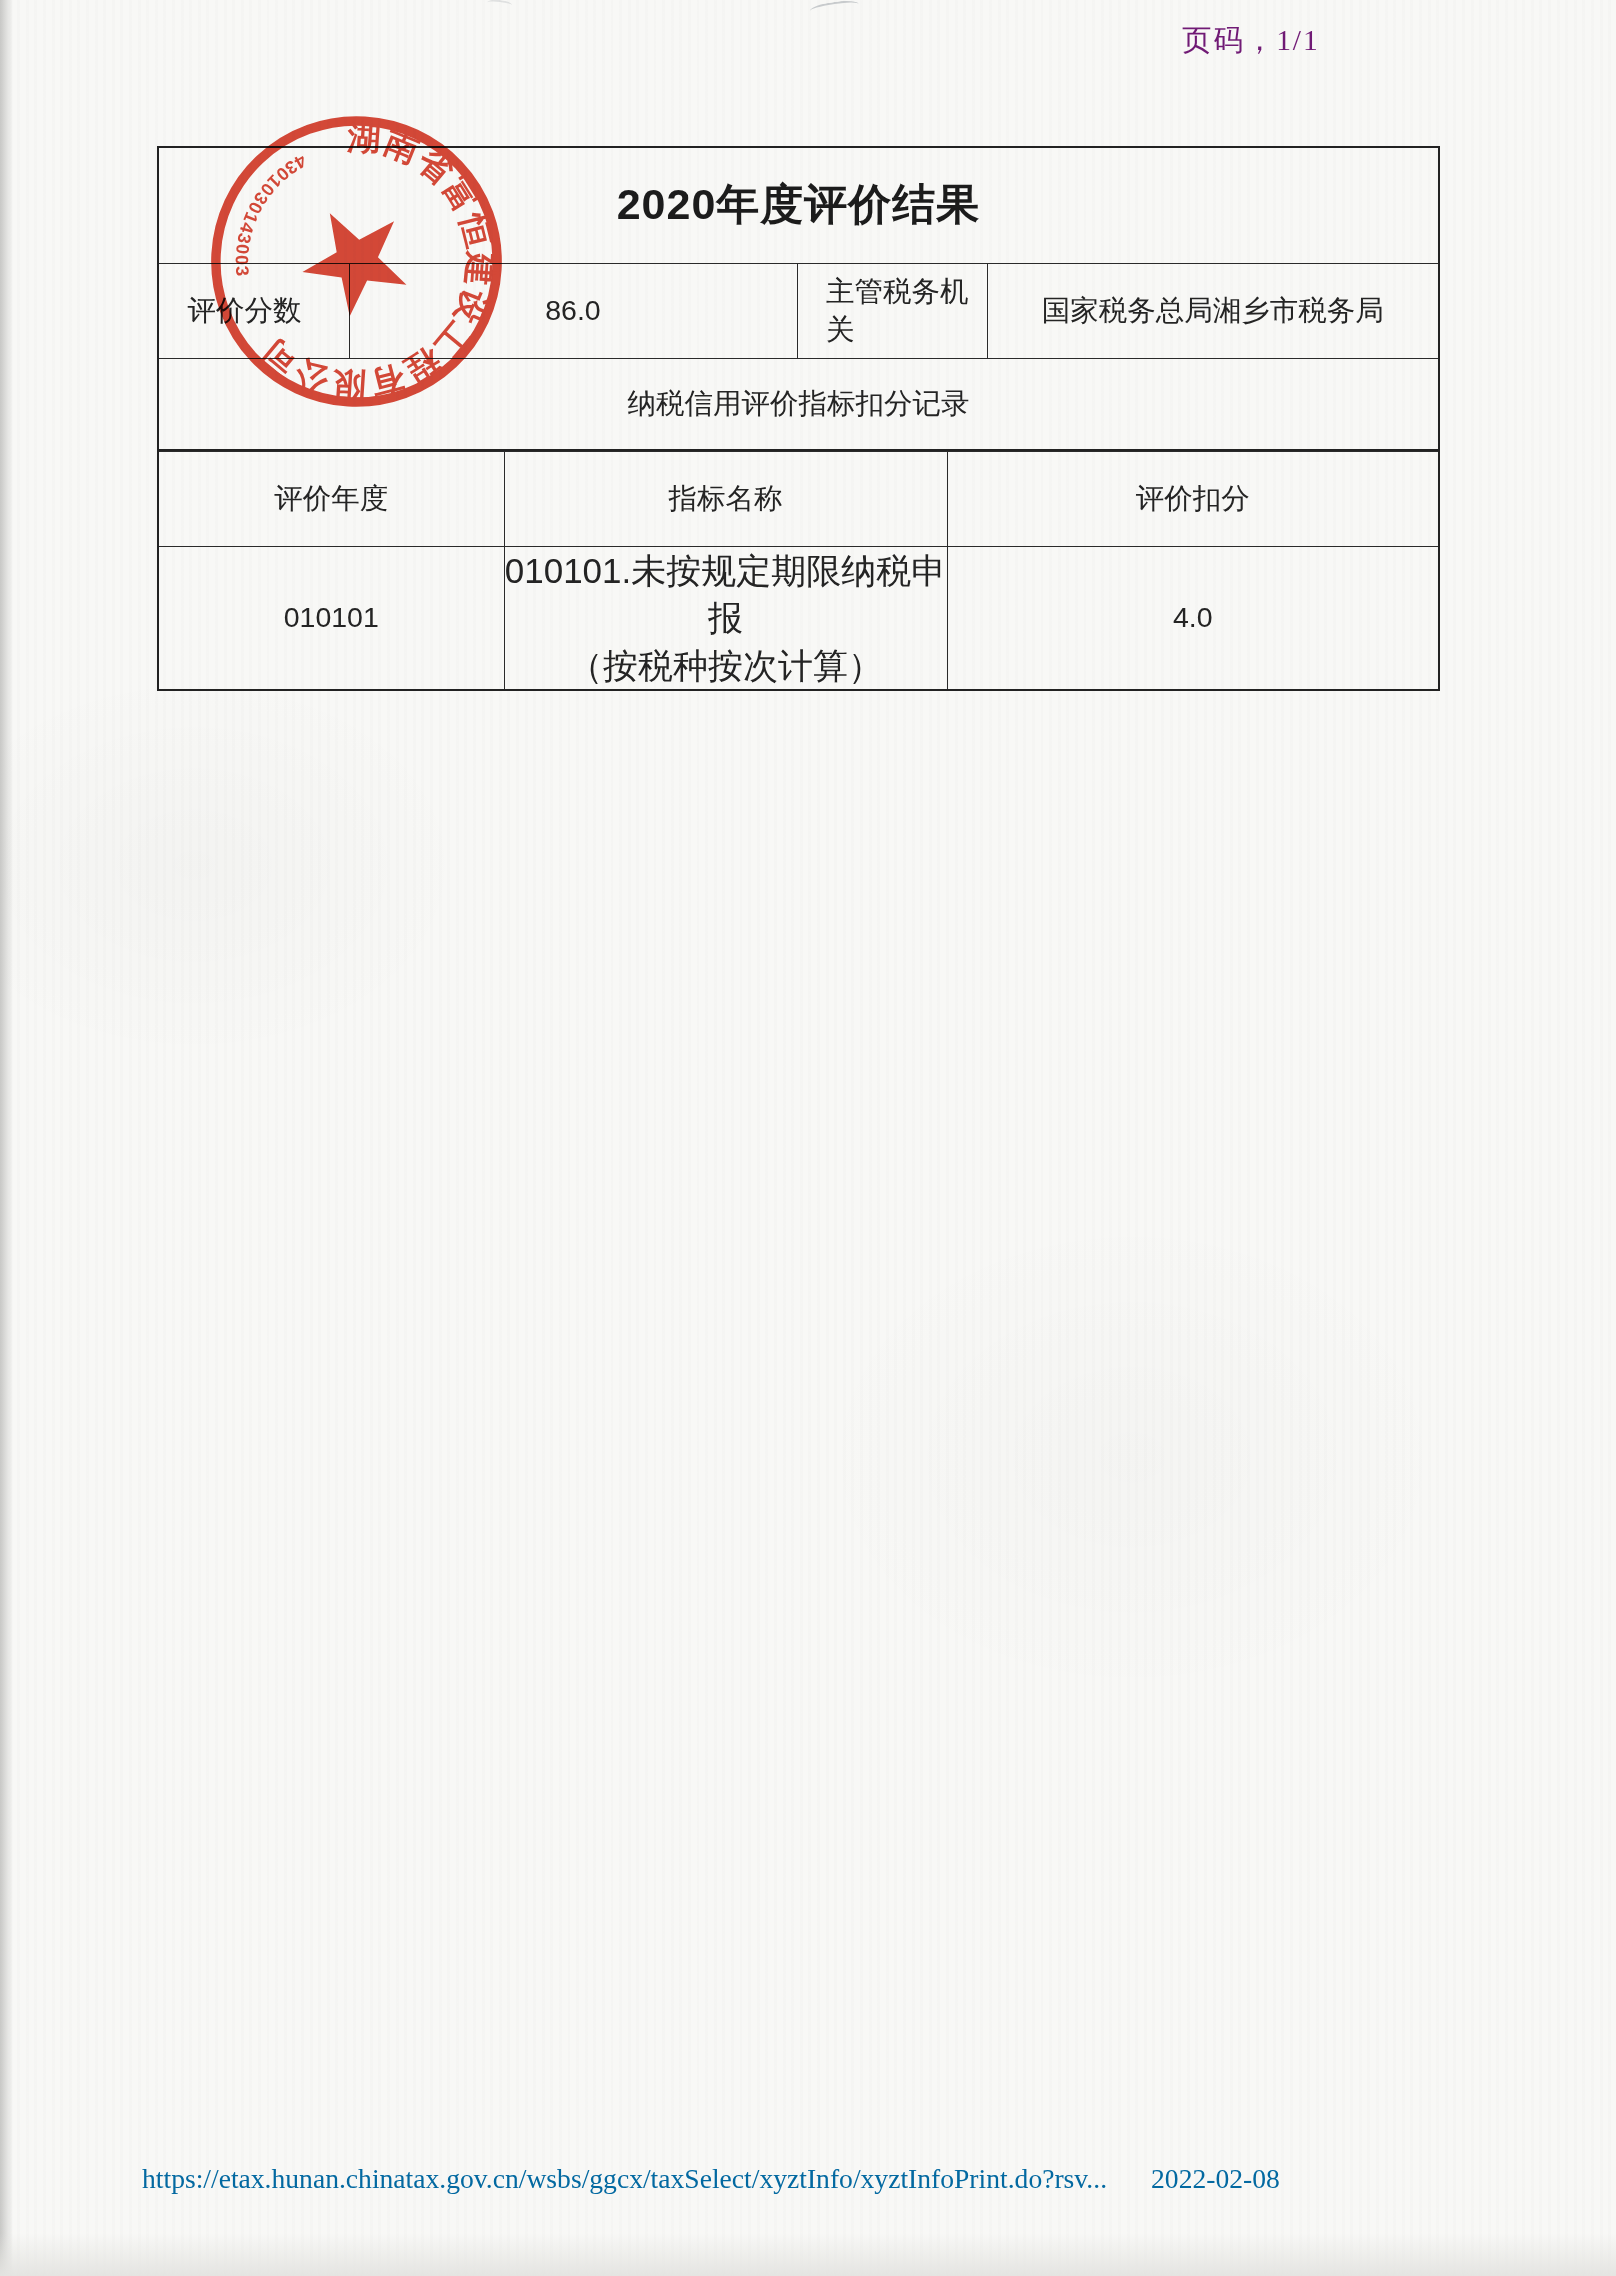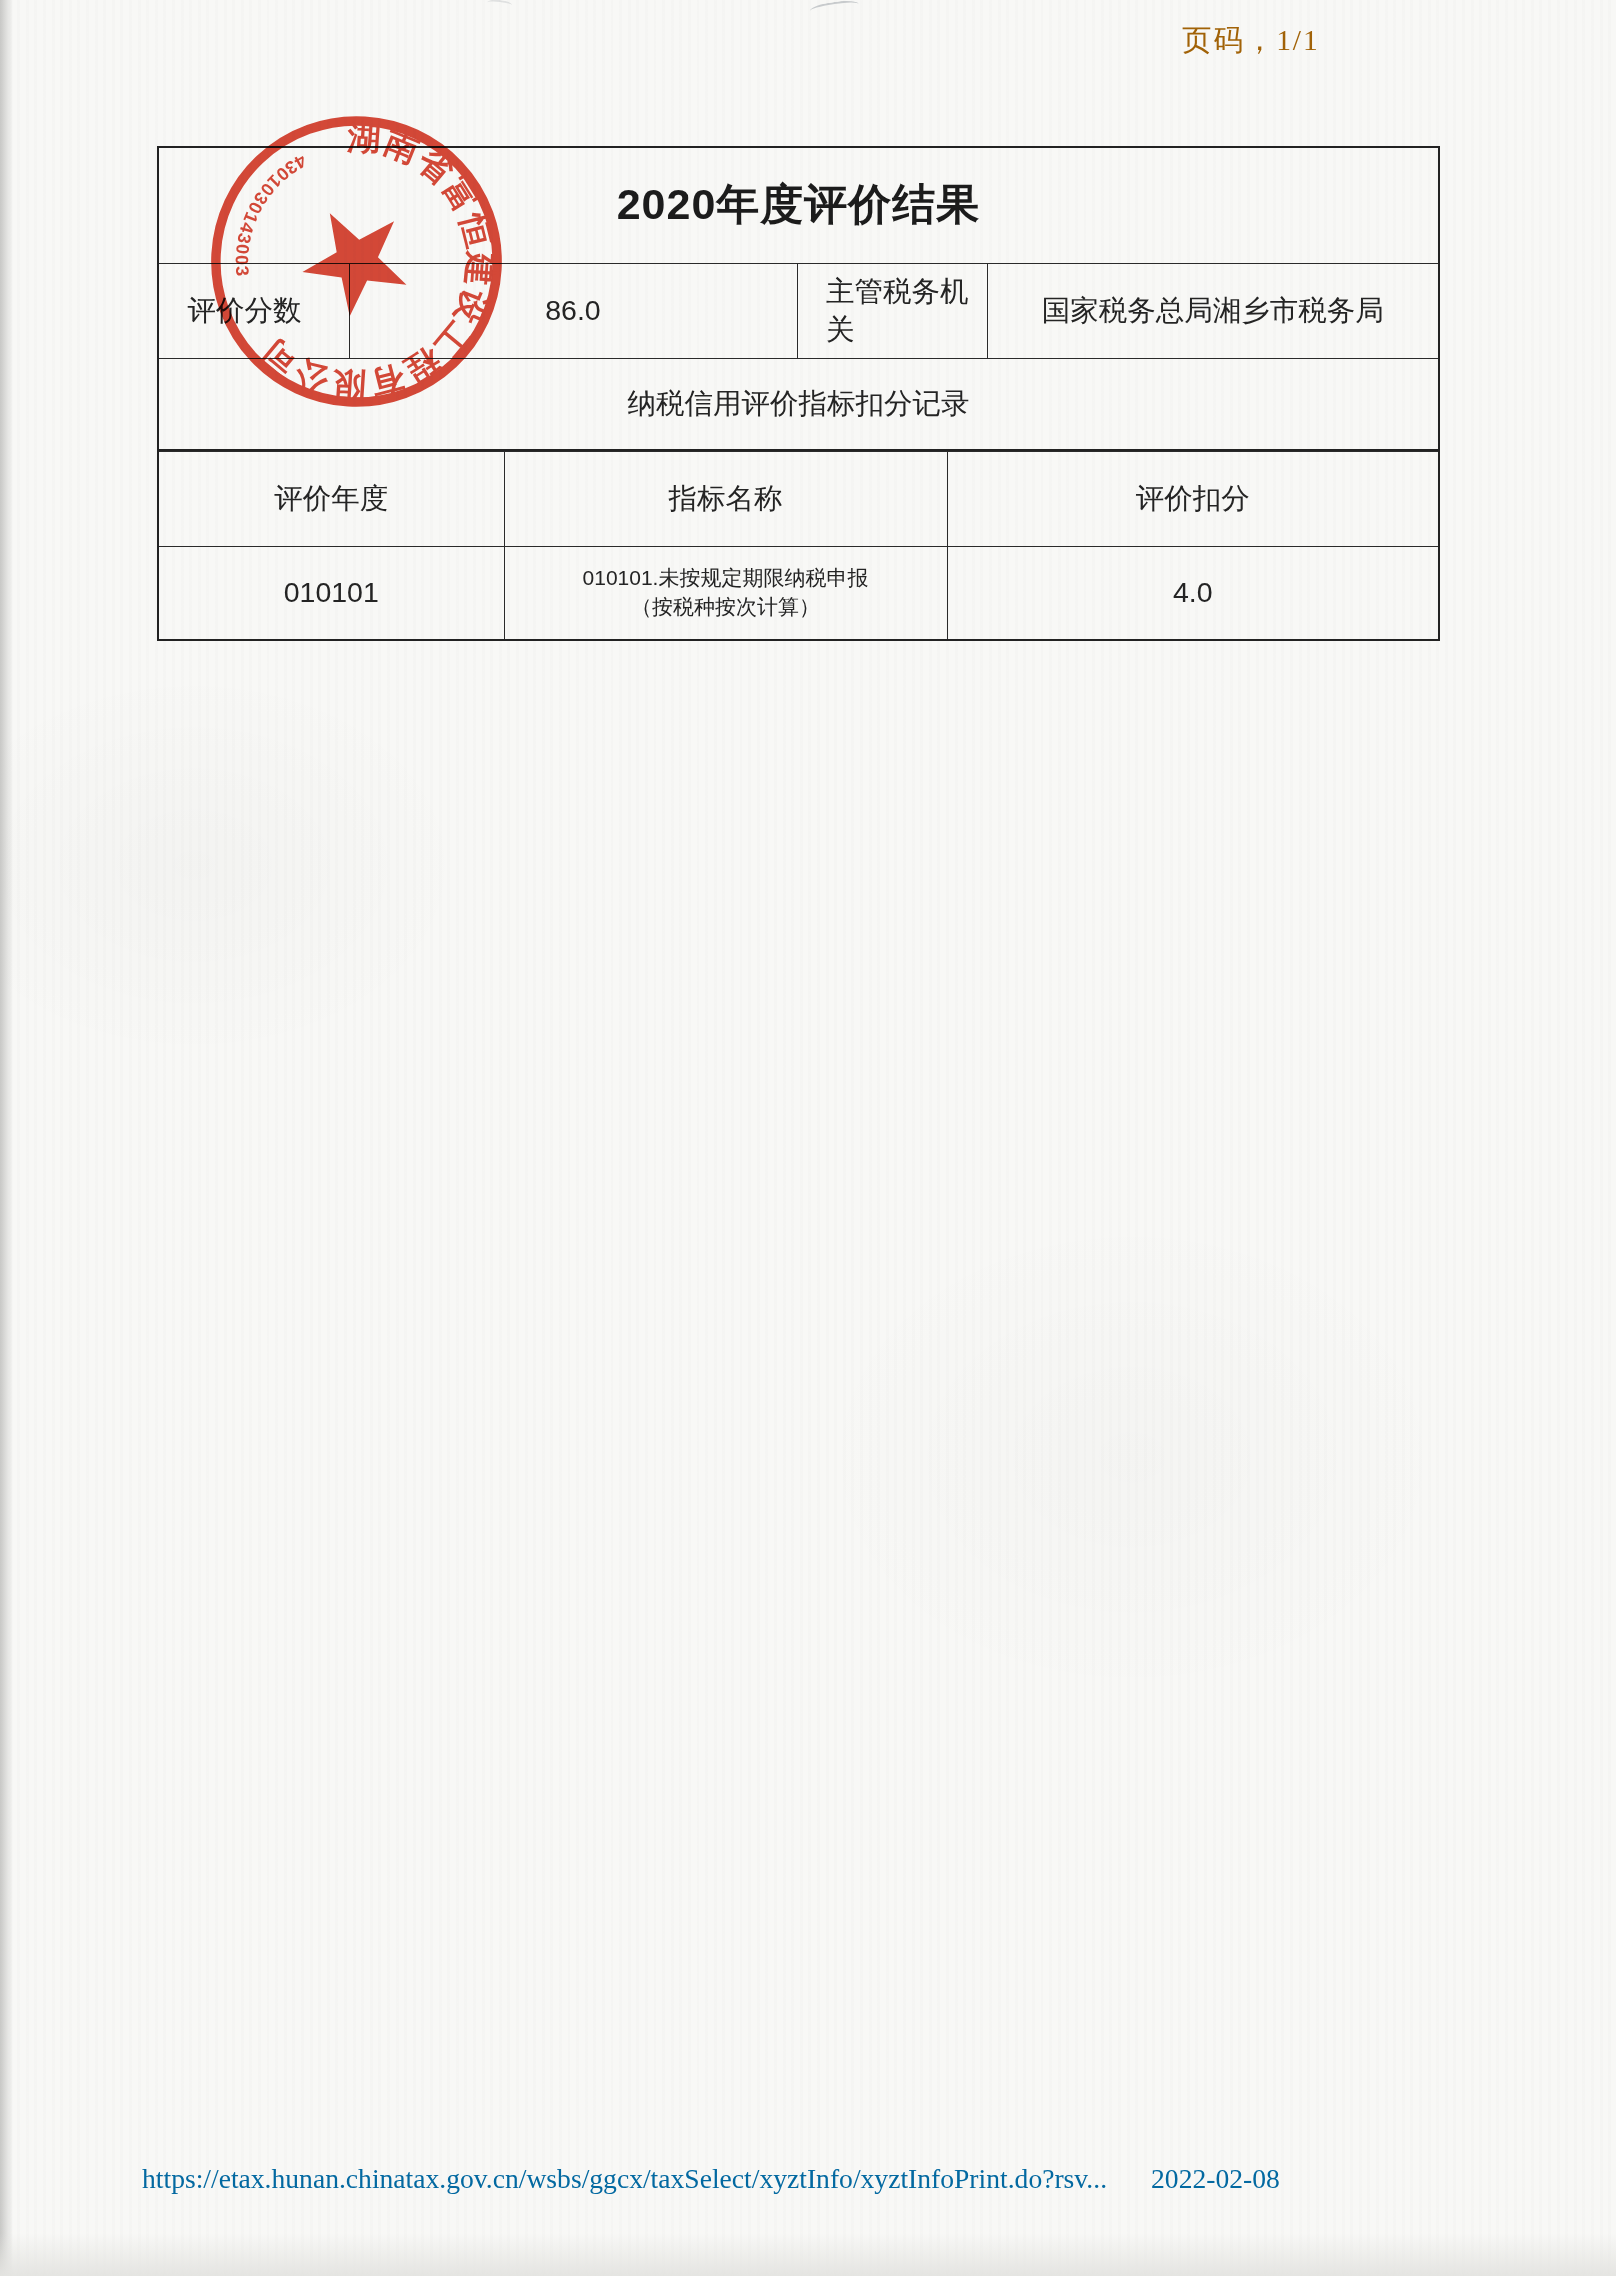--- a/index.html
+++ b/index.html
@@ -28,21 +28,21 @@
     background:linear-gradient(0deg,#e4e4e1,rgba(228,228,225,0));
   }
   .scan-mark{ position:absolute; border-top:2.9px solid #9aa0a6; opacity:.5; border-radius:50%; }
   .scan-mark.m1{ left:810px; top:1.9px; width:49px; height:11.4px; transform:rotate(-8deg); }
   .scan-mark.m2{ left:487px; top:0px; width:25px; height:7.6px; transform:rotate(6deg); opacity:.25; }
 
   
   .page-label{
     position:absolute; left:1182px; top:21px;
     font-family:"Liberation Serif", serif;
-    font-size:29.5px; letter-spacing:1.9px; color:#a16207;
+    font-size:29.5px; letter-spacing:1.9px; color:#701a75;
   }
   .print-footer{
     position:absolute; left:142px; top:2163px; width:1436px;
     font-family:"Liberation Serif", serif;
     font-size:27.6px; color:#0369a1;
     display:flex; align-items:baseline; gap:44px; white-space:nowrap;
   }
 
   
   .doc-table-wrap{ position:absolute; left:141px; top:146px; width:1281px;margin-left:16px; }
@@ -60,21 +60,21 @@
     font-size:43px; font-weight:600; letter-spacing:1px; color:#1c1c1c;
   }
   td.label{ text-align:left; padding-left:28.5px; }
   td.value{ text-align:center; }
   tr.r1 td{ height:102px; }
   tr.r2 td{ height:93px; }
   tr.r3 td{ height:95px; }
   td.section-cell{ height:92px; text-align:center; font-size:28.5px; }
   tr.colhead td{ height:95px; text-align:center; }
   tr.record td{ height:93px; text-align:center; }
-  .two-line{ line-height:1.35; font-size:21px; }
+  .two-line{ line-height:1.35; font-size:35px; }
 
   
   .stamp{
     position:absolute; left:195px; top:100px; width:323px; height:323px;
     transform:rotate(115deg);
     mix-blend-mode:multiply;
     opacity:.92;
     pointer-events:none;
   }
 </style>

